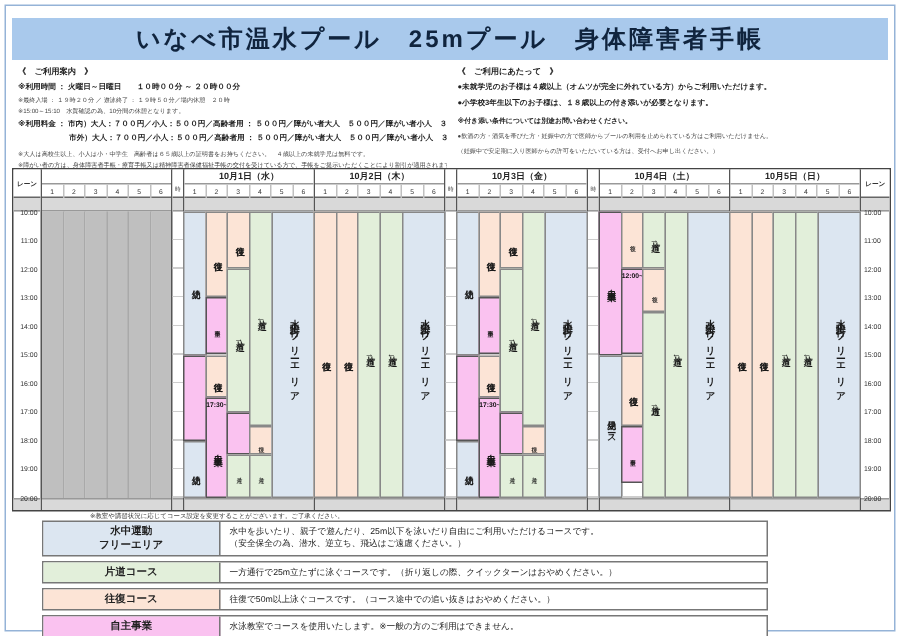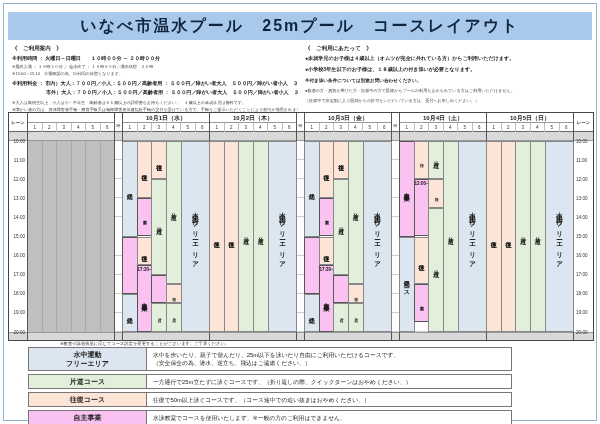--- a/index.html
+++ b/index.html
@@ -76,21 +76,21 @@
   .llabel{width:118px;display:flex;flex-direction:column;align-items:center;justify-content:center;
           font-weight:bold;font-size:7px;border-right:1px solid #777;padding:2px 0;box-sizing:border-box;line-height:1.3}
   .ldesc{flex:1;display:flex;flex-direction:column;justify-content:center;font-size:5.8px;
          padding:2px 6px;color:#222;line-height:1.4}
 </style>
 </head>
 <body>
 
 <div class="page-border"></div>
 
-<div class="titlebar">いなべ市温水プール　25mプール　コースレイアウト</div>
+<div class="titlebar">いなべ市温水プール　25mプール　身体障害者手帳</div>
 
 <div class="info" id="info-left">
   <div class="ihead">《　ご利用案内　》</div>
   <div id="info-left-lines">
       <div class="iline b">※利用時間 ： 火曜日～日曜日　　１０時００分 ～ ２０時００分</div>
       <div class="iline t">※最終入場 ： １９時２０分 ／ 遊泳終了 ： １９時５０分／場内休憩　２０時</div>
       <div class="iline t">※15:00～15:10　水質確認の為、10分間の休憩となります。</div>
       <div class="iline b gap">※利用料金 ： 市内）大人：７００円／小人：５００円／高齢者用 ： ５００円／障がい者大人　５００円／障がい者小人　３００円</div>
       <div class="iline b ind">市外）大人：７００円／小人：５００円／高齢者用 ： ５００円／障がい者大人　５００円／障がい者小人　３００円</div>
       <div class="iline t gap">※大人は高校生以上、小人は小・中学生　高齢者は６５歳以上の証明書をお持ちください。　４歳以上の未就学児は無料です。</div>

